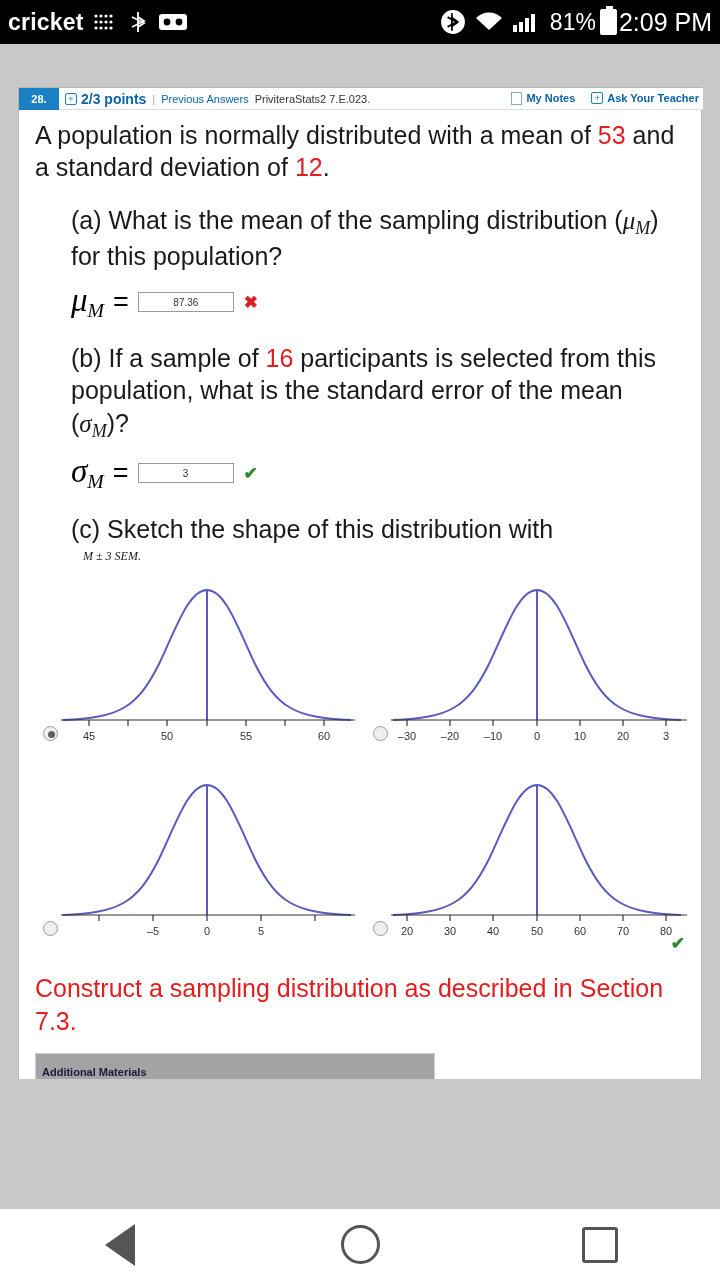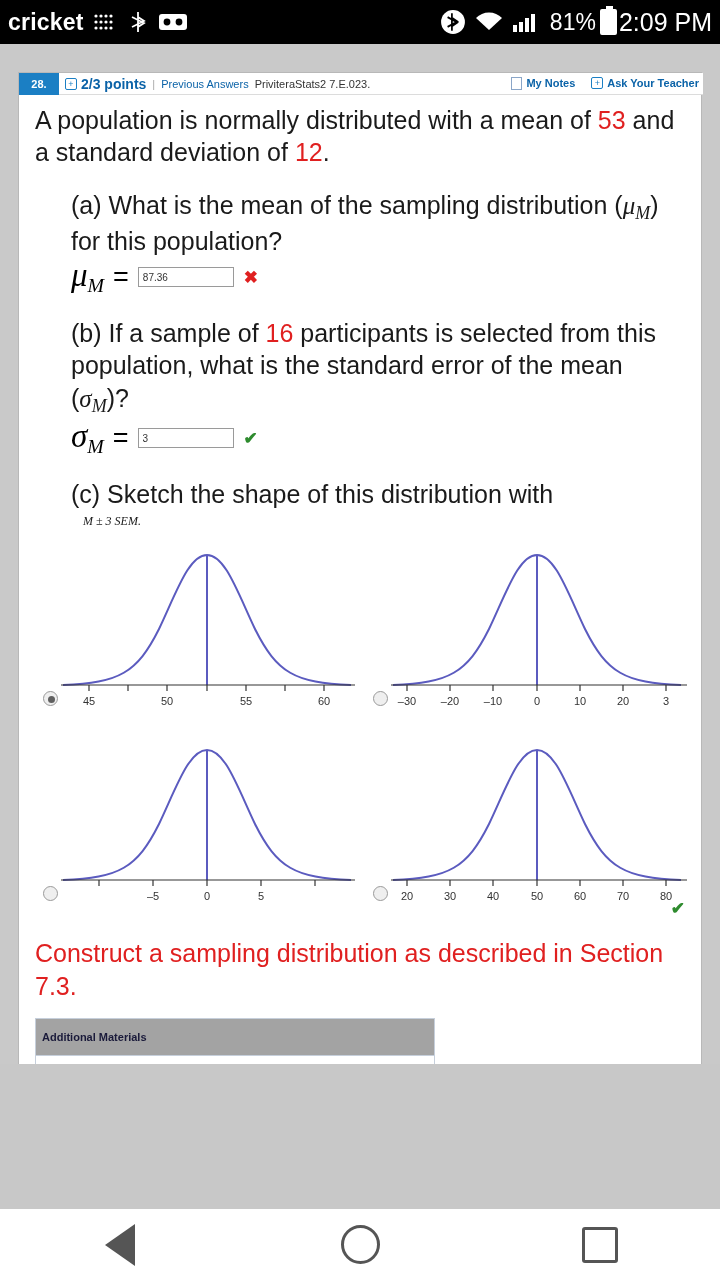--- a/index.html
+++ b/index.html
@@ -21,21 +21,21 @@
   .carrier { font-size: 23px; font-weight: 600; letter-spacing: .2px; margin-right: 8px; }
   .sb-icon { margin-right: 8px; display: inline-flex; align-items: center; }
   .sb-right { margin-left: auto; display: flex; align-items: center; }
   .battery-pct { font-size: 23px; font-weight: 500; margin: 0 4px 0 2px; }
   .clock { font-size: 25px; font-weight: 500; margin-left: 2px; }
   .batt-shape { width: 17px; height: 26px; border: 2px solid #fff; border-radius: 2px; position: relative; background: #fff; }
   .batt-shape:before { content:""; position:absolute; top:-5px; left:4px; width:7px; height:3px; background:#fff; }
 
   
   .page {
-    position: absolute; top: 44px; left: 0; width: 720px; height: 1020px;
+    position: absolute; top: 59px; left: 0; width: 720px; height: 1020px;
     background: #c9c9c9; overflow: hidden;
   }
   .sheet {
     position: absolute; top: 28px; left: 18px; width: 684px; height: 1124px;
     background: #ffffff; border: 1px solid #b8b8b8;
   }
 
   
   .qheader {
     position: absolute; top: 0; left: 0; width: 684px; height: 22px;
@@ -62,28 +62,29 @@
 
   .content { position: absolute; top: 22px; left: 0; width: 684px; padding: 10px 16px 0 16px; }
 
   .stem { font-size: 25px; color: #1a1a1a; line-height: 1.27; }
   .num-red { color: #e02020; }
 
   .part { margin-top: 20px; padding-left: 36px; font-size: 25px; color: #1a1a1a; line-height: 1.3; }
   .mathvar { font-style: italic; font-family: "Liberation Serif", serif; }
   .sub { font-size: 0.72em; vertical-align: -0.28em; font-style: italic; font-family: "Liberation Serif", serif; }
 
-  .answer-row { display: flex; align-items: center; padding-left: 36px; }
+  .answer-row { display: flex; align-items: center; padding-left: 36px; margin-top: 10px; }
   .ansym { font-size: 33px; font-family: "Liberation Serif", serif; font-style: italic; }
   .ansym .sub { font-size: 0.6em; }
   .eq { font-size: 27px; margin: 0 9px; }
   .ansbox {
     width: 96px; height: 20px; border: 1px solid #9a9a9a; background: #fff;
     font-size: 10px; color: #333; padding: 2px 4px; line-height: 16px;
     font-family: "Liberation Sans", sans-serif;
+    text-align: center;
   }
   .mark { margin-left: 10px; font-size: 17px; font-weight: bold; }
   .mark.wrong { color: #e02020; }
   .mark.right { color: #2e8b2e; }
 
   .smalllabel {
     padding-left: 48px; margin-top: 4px; font-size: 12px;
     font-family: "Liberation Serif", serif; font-style: italic; color: #1a1a1a;
   }
 

